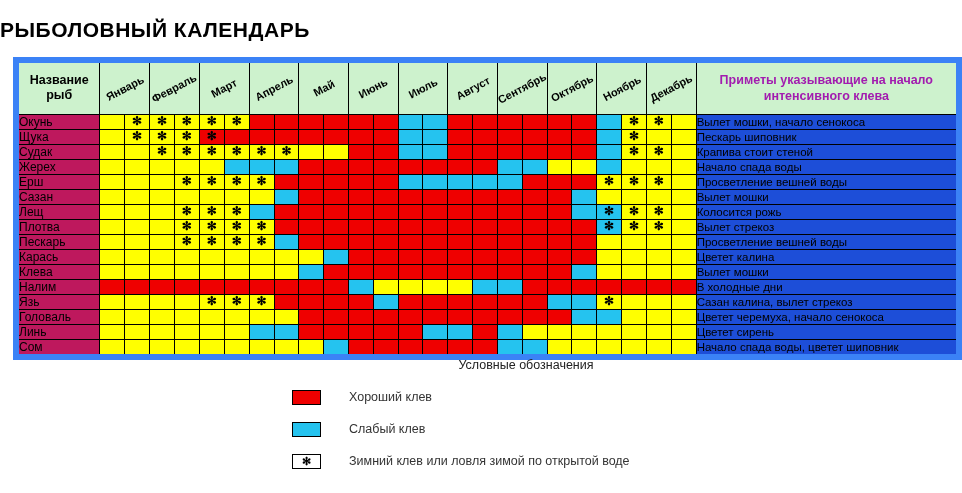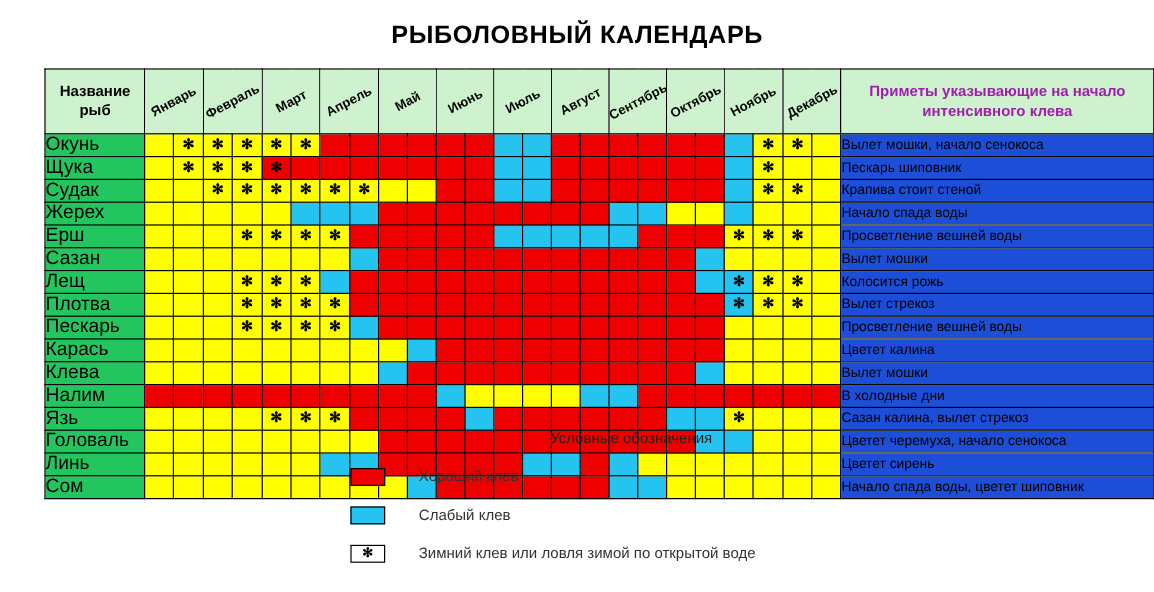--- a/index.html
+++ b/index.html
@@ -14,36 +14,35 @@
     font-family: "Liberation Sans", sans-serif;
     overflow: hidden;
   }
 
   
   #page-title {
     position: absolute;
     top: 18px;
     left: 0;
     width: 962px;
-    text-align: center;
+    text-align: left;
     font-size: 21px;
     font-weight: bold;
     letter-spacing: 0.5px;
     color: #000000;
   }
 
   
   #calendar-table {
     position: absolute;
     left: 13px;
     top: 57px;
     border-collapse: collapse;
     table-layout: fixed;
-    border: 1px solid #3b82f6;
-    margin-left: 24px;
+    border: 6px solid #3b82f6;
   }
   #calendar-table td, #calendar-table th {
     border: 1px solid #000000;
     padding: 0;
     margin: 0;
   }
 
   
   .hdr {
     background: #cdf2cd;
@@ -80,22 +79,22 @@
     font-weight: bold;
     text-align: center;
     line-height: 1.3;
     color: #a21caf;
     padding: 0 4px;
   }
 
   
   .frow { height: 15px; }
   .fish-name {
-    background: #22c55e;
-    font-size: 16px;
+    background: #be185d;
+    font-size: 12px;
     color: #000;
     padding-left: 3px;
     white-space: nowrap;
     height: 15px;
     box-sizing: border-box;
   }
   .omen {
     background: #1d4ed8;
     font-size: 11.5px;
     color: #000;

